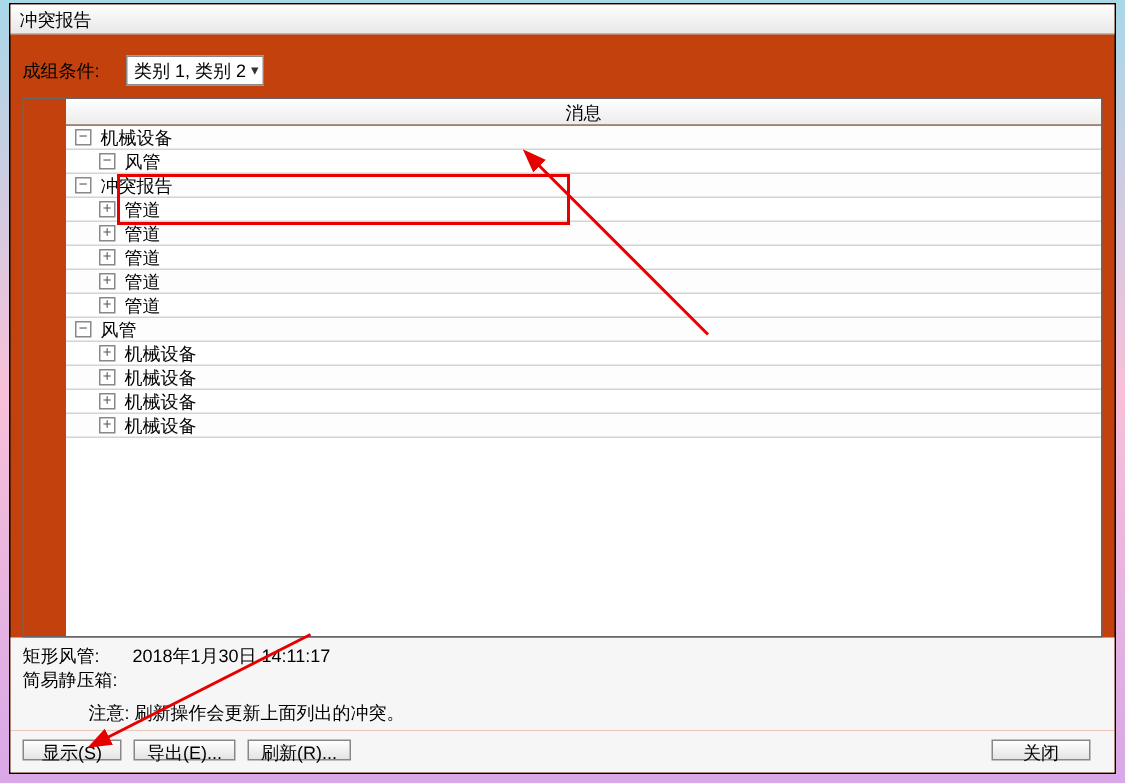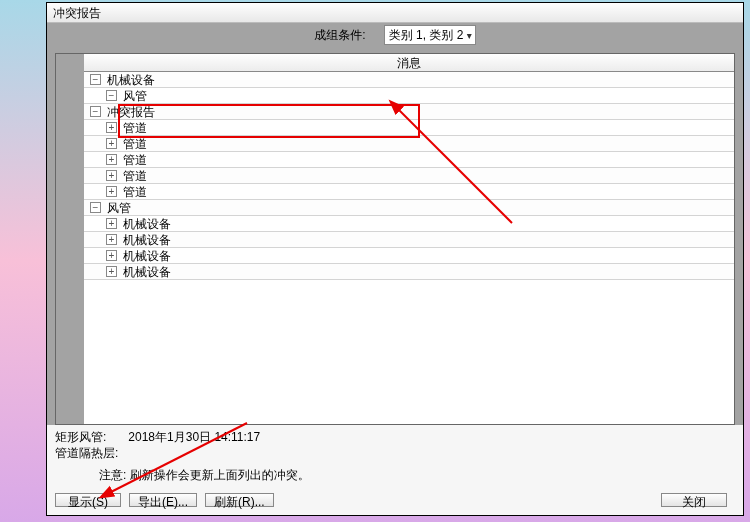--- a/index.html
+++ b/index.html
@@ -6,34 +6,34 @@
   body {
     font-family: "Microsoft YaHei", Tahoma, Arial, sans-serif;
     font-size: 12px;
     background: linear-gradient(to bottom, #a8d8e8 0%, #f8c0d8 50%, #d8a8e8 100%);
     width: 750px; height: 522px;
     position: relative;
   }
   .dialog {
     position: absolute;
     left: 6px; top: 2px; right: 6px; bottom: 6px;
-    background: #a3a3a3;
+    background: #c2410c;
     border: 1px solid #000;
-    display: flex; flex-direction: column; margin-left: 40px;
+    display: flex; flex-direction: column;
   }
   .titlebar {
     height: 20px; line-height: 20px;
     padding-left: 6px;
     background: linear-gradient(to bottom, #fefefe, #e8e8e8);
     border-bottom: 1px solid #bbb;
     font-size: 12px;
   }
   .filter-row {
-    padding: 2px 8px 4px 8px;
-    display: flex; align-items: center; justify-content: center;
+    padding: 14px 8px 4px 8px;
+    display: flex; align-items: center;
   }
   .filter-label { margin-right: 18px; }
   .dropdown {
     height: 20px; width: 92px;
     border: 1px solid #888;
     background: #fff;
     display: inline-flex; align-items: center; justify-content: space-between;
     padding: 0 3px 0 4px;
     cursor: pointer;
   }
@@ -195,21 +195,21 @@
       <div class="red-box" style="left:34px; top:32px; width:302px; height:34px;"></div>
     </div>
   </div>
 
   <div class="footer">
     <div class="meta-row">
       <span class="meta-label">矩形风管:</span>
       <span>2018年1月30日  14:11:17</span>
     </div>
     <div class="meta-row">
-      <span class="meta-label">管道隔热层:</span>
+      <span class="meta-label">简易静压箱:</span>
       <span></span>
     </div>
     <div class="note-row">
       <span class="note-label">注意:</span>
       <span>刷新操作会更新上面列出的冲突。</span>
     </div>
   </div>
 
   <div class="button-row">
     <button class="btn">显示(S)</button>

